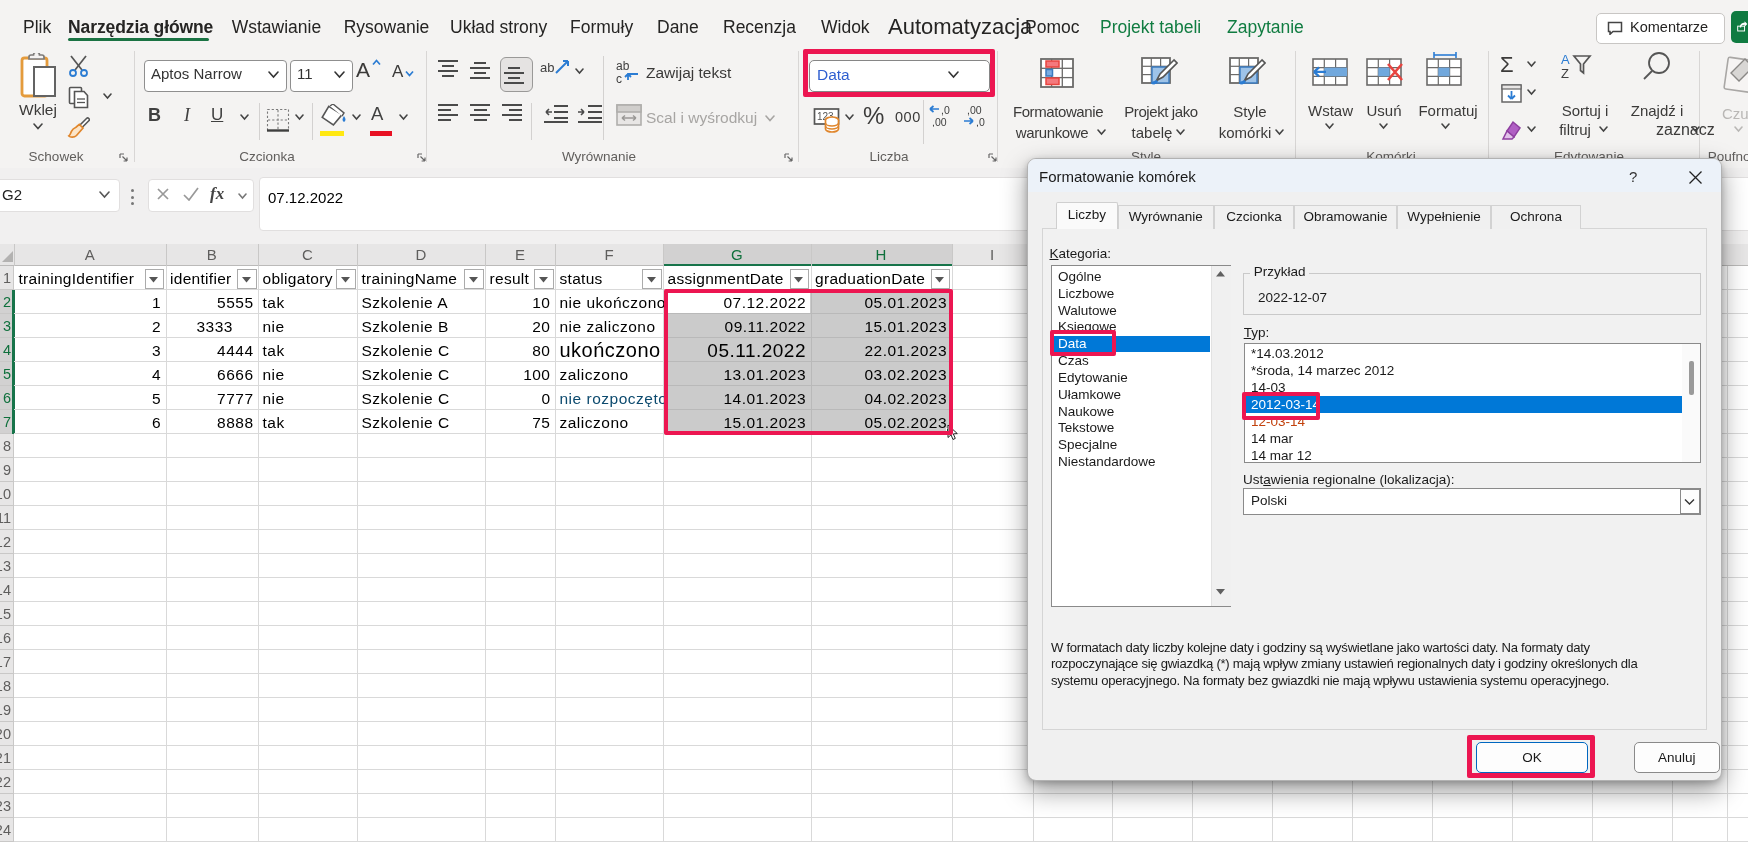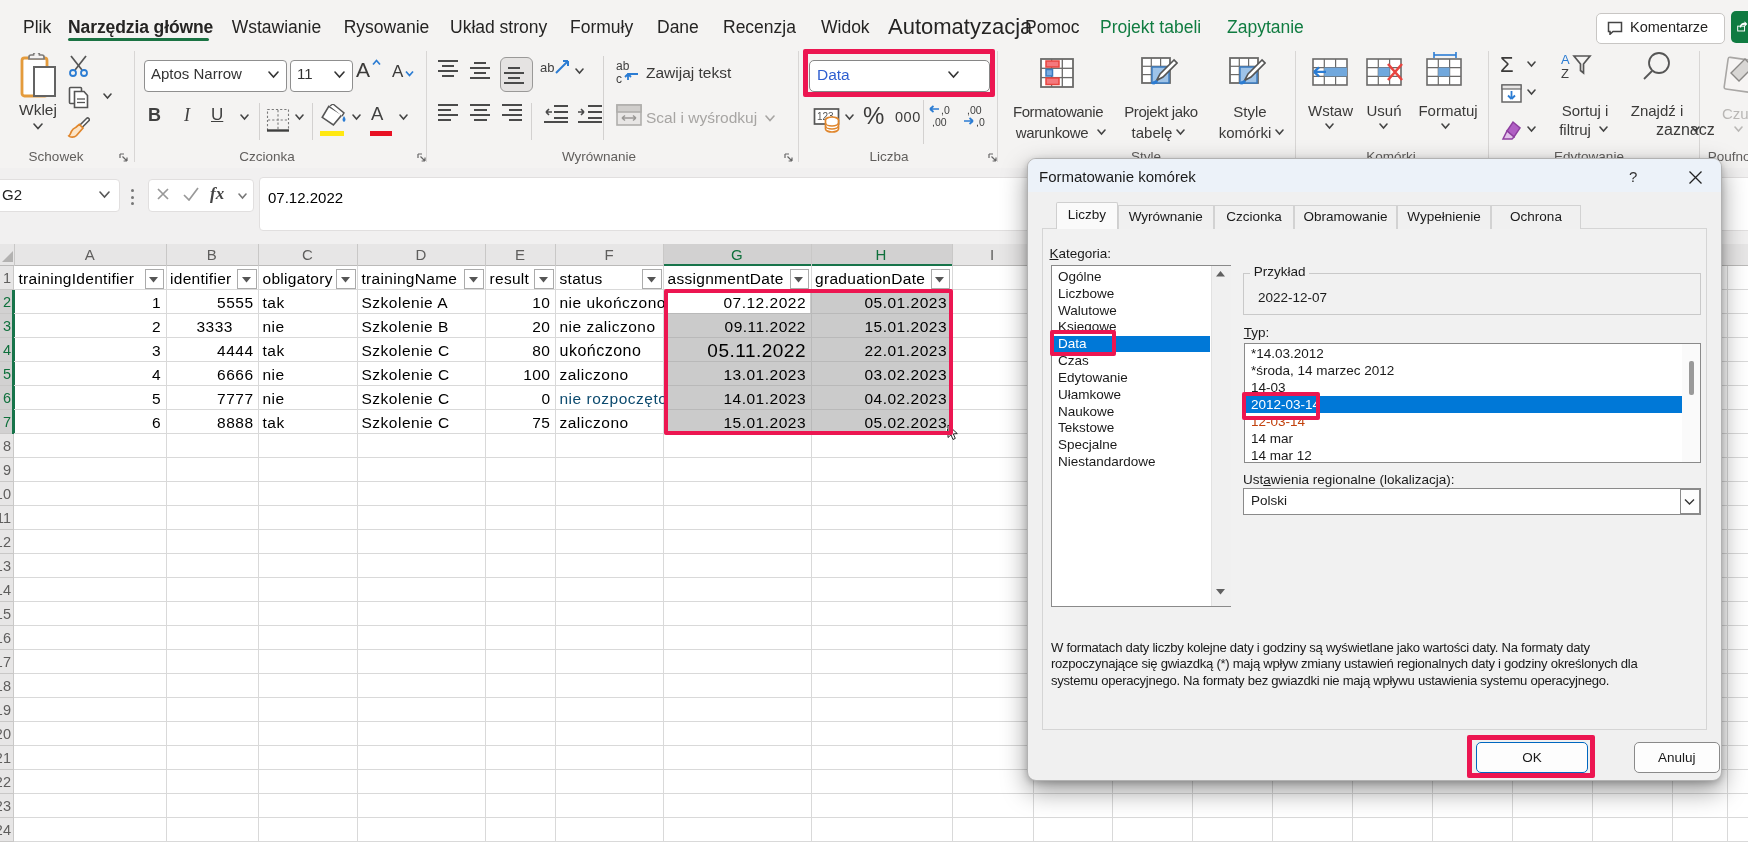--- a/index.html
+++ b/index.html
@@ -568,21 +568,21 @@
 <div style="position:absolute;left:361.5px;top:316.5px;font-size:15.5px;color:#000;white-space:nowrap;height:19px;line-height:19px;letter-spacing:0.5px;">Szkolenie B</div>
 <div style="position:absolute;left:485px;top:316.5px;font-size:15.5px;color:#000;white-space:nowrap;width:65.5px;height:19px;line-height:19px;text-align:right;letter-spacing:0.5px;">20</div>
 <div style="position:absolute;left:559.5px;top:316.5px;font-size:15.5px;color:#000;white-space:nowrap;height:19px;line-height:19px;letter-spacing:0.5px;">nie zaliczono</div>
 <div style="position:absolute;left:663px;top:316.5px;font-size:15.5px;color:#000;white-space:nowrap;width:143.0px;height:19px;line-height:19px;text-align:right;letter-spacing:0.5px;">09.11.2022</div>
 <div style="position:absolute;left:810.5px;top:316.5px;font-size:15.5px;color:#000;white-space:nowrap;width:136.5px;height:19px;line-height:19px;text-align:right;letter-spacing:0.5px;">15.01.2023</div>
 <div style="position:absolute;left:14px;top:340.5px;font-size:15.5px;color:#000;white-space:nowrap;width:147.0px;height:19px;line-height:19px;text-align:right;letter-spacing:0.5px;">3</div>
 <div style="position:absolute;left:165.5px;top:340.5px;font-size:15.5px;color:#000;white-space:nowrap;width:88.0px;height:19px;line-height:19px;text-align:right;letter-spacing:0.5px;">4444</div>
 <div style="position:absolute;left:262.5px;top:340.5px;font-size:15.5px;color:#000;white-space:nowrap;height:19px;line-height:19px;letter-spacing:0.5px;">tak</div>
 <div style="position:absolute;left:361.5px;top:340.5px;font-size:15.5px;color:#000;white-space:nowrap;height:19px;line-height:19px;letter-spacing:0.5px;">Szkolenie C</div>
 <div style="position:absolute;left:485px;top:340.5px;font-size:15.5px;color:#000;white-space:nowrap;width:65.5px;height:19px;line-height:19px;text-align:right;letter-spacing:0.5px;">80</div>
-<div style="position:absolute;left:559.5px;top:340.5px;font-size:16px;color:#000;white-space:nowrap;height:19px;line-height:19px;letter-spacing:0.5px;">ukończono</div>
+<div style="position:absolute;left:559.5px;top:340.5px;font-size:20px;color:#000;white-space:nowrap;height:19px;line-height:19px;letter-spacing:0.5px;">ukończono</div>
 <div style="position:absolute;left:663px;top:340.5px;font-size:19px;color:#000;white-space:nowrap;width:143.0px;height:19px;line-height:19px;text-align:right;letter-spacing:0.5px;">05.11.2022</div>
 <div style="position:absolute;left:810.5px;top:340.5px;font-size:15.5px;color:#000;white-space:nowrap;width:136.5px;height:19px;line-height:19px;text-align:right;letter-spacing:0.5px;">22.01.2023</div>
 <div style="position:absolute;left:14px;top:364.5px;font-size:15.5px;color:#000;white-space:nowrap;width:147.0px;height:19px;line-height:19px;text-align:right;letter-spacing:0.5px;">4</div>
 <div style="position:absolute;left:165.5px;top:364.5px;font-size:15.5px;color:#000;white-space:nowrap;width:88.0px;height:19px;line-height:19px;text-align:right;letter-spacing:0.5px;">6666</div>
 <div style="position:absolute;left:262.5px;top:364.5px;font-size:15.5px;color:#000;white-space:nowrap;height:19px;line-height:19px;letter-spacing:0.5px;">nie</div>
 <div style="position:absolute;left:361.5px;top:364.5px;font-size:15.5px;color:#000;white-space:nowrap;height:19px;line-height:19px;letter-spacing:0.5px;">Szkolenie C</div>
 <div style="position:absolute;left:485px;top:364.5px;font-size:15.5px;color:#000;white-space:nowrap;width:65.5px;height:19px;line-height:19px;text-align:right;letter-spacing:0.5px;">100</div>
 <div style="position:absolute;left:559.5px;top:364.5px;font-size:15.5px;color:#000;white-space:nowrap;height:19px;line-height:19px;letter-spacing:0.5px;">zaliczono</div>
 <div style="position:absolute;left:663px;top:364.5px;font-size:15.5px;color:#000;white-space:nowrap;width:143.0px;height:19px;line-height:19px;text-align:right;letter-spacing:0.5px;">13.01.2023</div>
 <div style="position:absolute;left:810.5px;top:364.5px;font-size:15.5px;color:#000;white-space:nowrap;width:136.5px;height:19px;line-height:19px;text-align:right;letter-spacing:0.5px;">03.02.2023</div>

